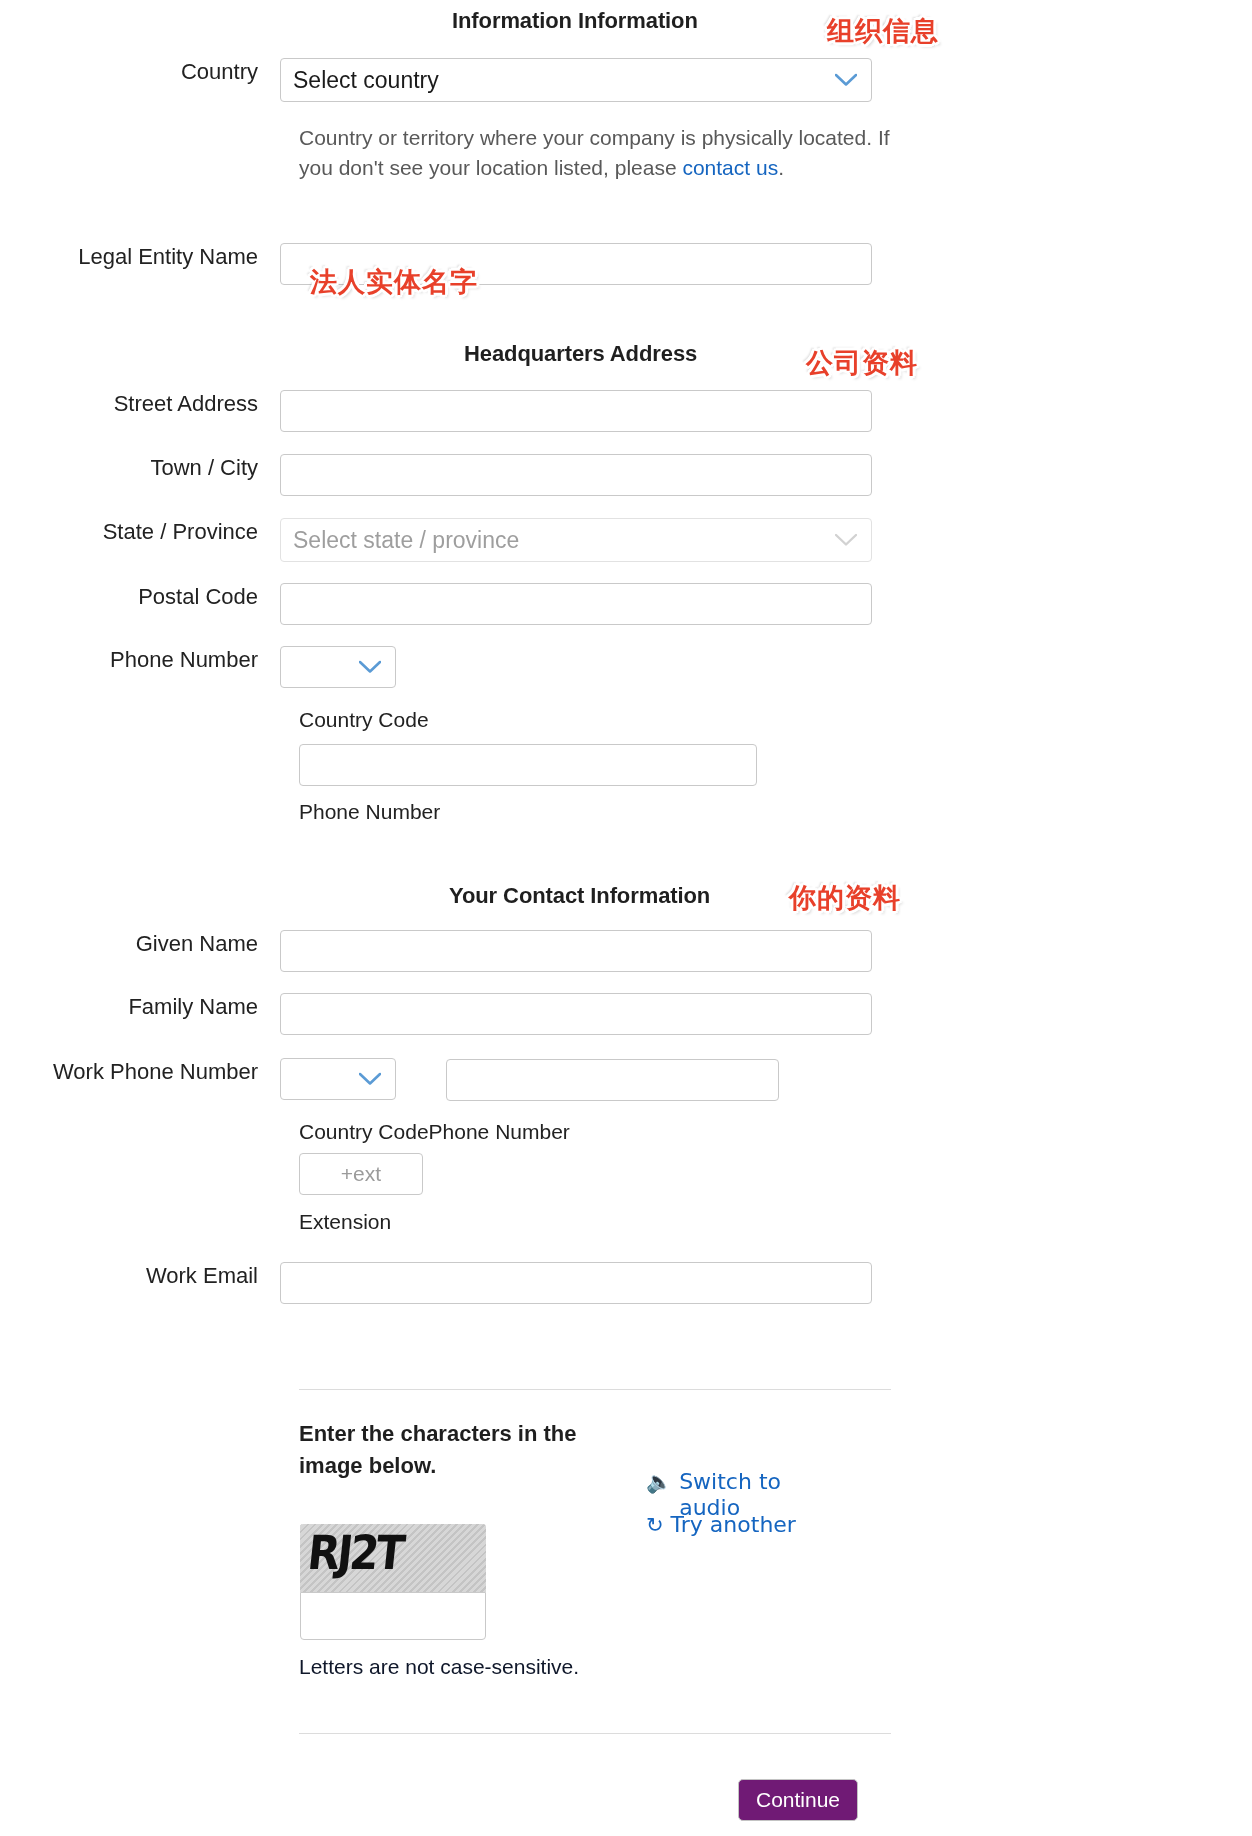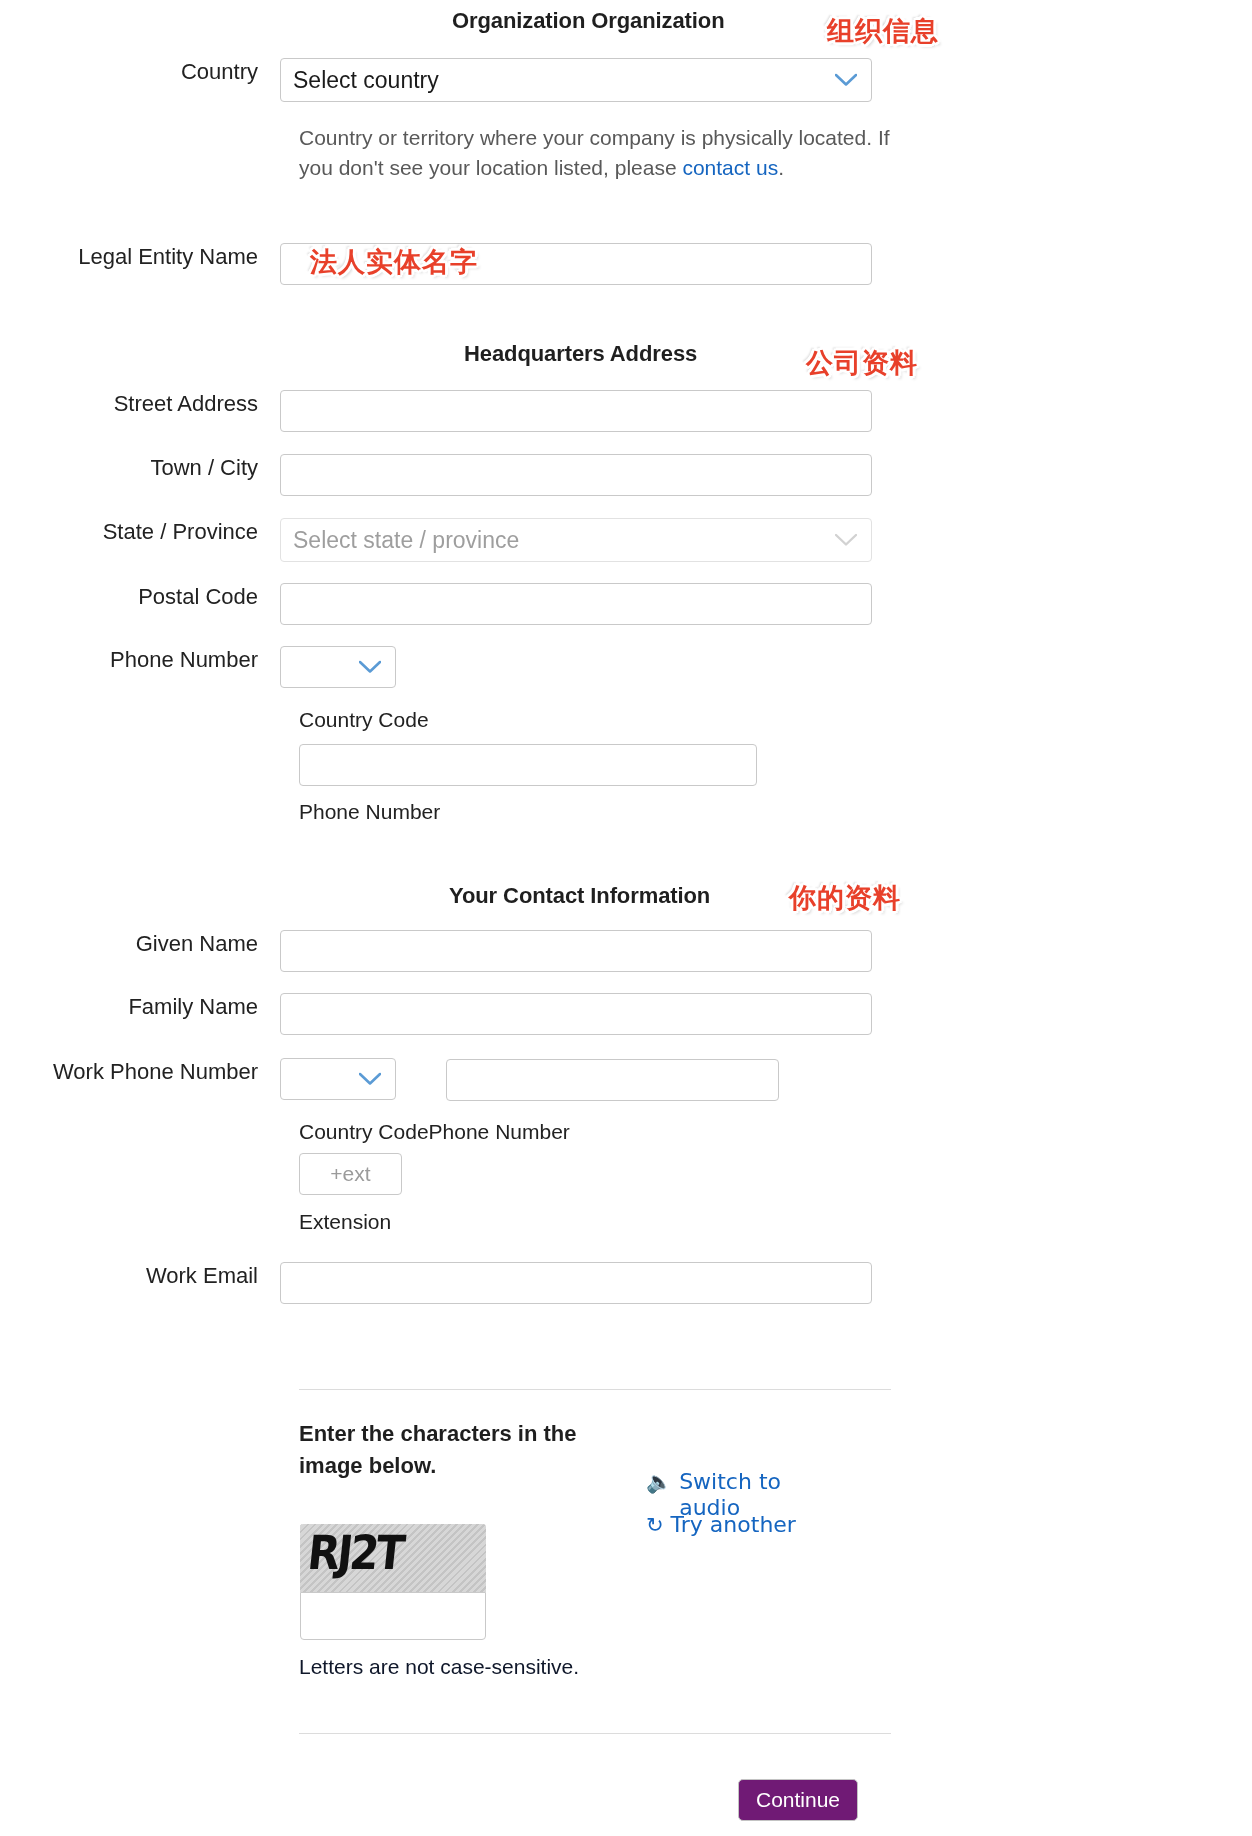--- a/index.html
+++ b/index.html
@@ -234,21 +234,21 @@
     font-size: 21px;
     font-family: "Liberation Sans", sans-serif;
     cursor: default;
   }
 </style>
 </head>
 <body>
 
 <div class="page">
 
-  <div class="section-head" style="left:452px; top:8px;">Organization Organization</div>
+  <div class="section-head" style="left:452px; top:8px;">Information Information</div>
   <div class="cn" style="left:827px; top:13px;">组织信息</div>
 
   <div class="row" style="left:0px; top:58px;">
     <div class="flabel">Country</div>
     <div class="field-col">
       <div class="sel">
         <span>Select country</span>
         <span class="chev">
           <svg width="22" height="13" viewBox="0 0 22 13">
               <path d="M1 1.5 L11 11 L21 1.5" fill="none" stroke="#5b9bd5" stroke-width="2.6" stroke-linecap="round" stroke-linejoin="round"></path>
@@ -261,21 +261,21 @@
   <div class="help" style="left:299px; top:123px;">
     <span>Country or territory where your company is physically located. If you don't see your location listed, please </span><a href="#">contact us</a><span>.</span>
   </div>
 
   <div class="row" style="left:0px; top:243px;">
     <div class="flabel">Legal Entity Name</div>
     <div class="field-col">
       <input class="txt" type="text" style="">
     </div>
   </div>
-  <div class="cn" style="left:310px; top:244px;">法人实体名字</div>
+  <div class="cn" style="left:310px; top:264px;">法人实体名字</div>
 
   <div class="section-head" style="left:464px; top:341px;">Headquarters Address</div>
   <div class="cn" style="left:806px; top:345px;">公司资料</div>
 
   <div class="row" style="left:0px; top:390px;">
     <div class="flabel">Street Address</div>
     <div class="field-col">
       <input class="txt" type="text" style="">
     </div>
   </div>
@@ -348,21 +348,21 @@
         <span class="chev">
           <svg width="22" height="13" viewBox="0 0 22 13">
               <path d="M1 1.5 L11 11 L21 1.5" fill="none" stroke="#5b9bd5" stroke-width="2.6" stroke-linecap="round" stroke-linejoin="round"></path>
             </svg>
         </span>
       </div>
     </div>
   </div>
   <input class="txt" type="text" style="position: absolute; left: 446px; top: 1059px; width: 333px;">
   <div class="sublabel" style="left:299px; top:1118px;"><span>Country Code</span><span>Phone Number</span></div>
-  <input class="txt" type="text" style="position: absolute; left: 299px; top: 1153px; width: 103px; text-align: center;" placeholder="+ext">
+  <input class="txt" type="text" style="position: absolute; left: 299px; top: 1153px; width: 124px; text-align: center;" placeholder="+ext">
   <div class="sublabel" style="left:299px; top:1208px;">Extension</div>
 
   <div class="row" style="left:0px; top:1262px;">
     <div class="flabel">Work Email</div>
     <div class="field-col">
       <input class="txt" type="text" style="">
     </div>
   </div>
 
   <hr class="rule" style="left:299px; top:1389px; width:592px;">

